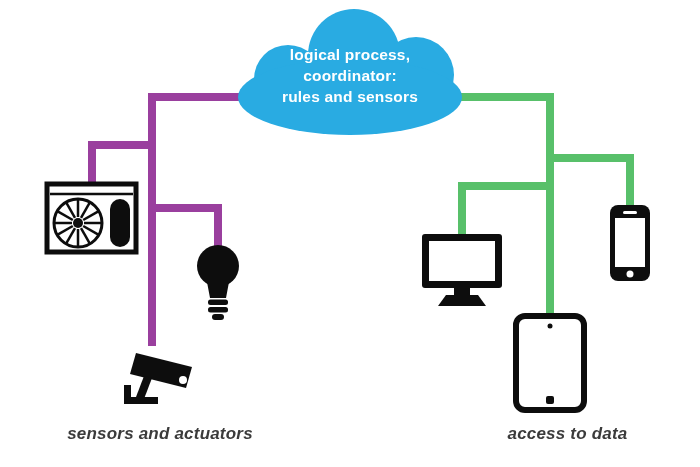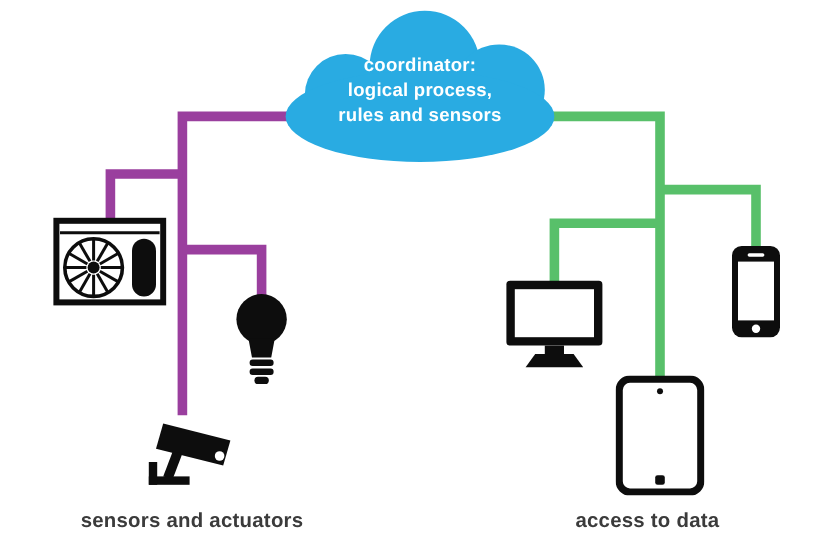--- a/index.html
+++ b/index.html
@@ -43,23 +43,24 @@
   .icon { color: var(--icon-black); }
 
   
   .caption {
     position: absolute;
     text-align: center;
     color: var(--label-text);
     font-size: 17px;
     font-weight: 600;
     letter-spacing: 0.2px;
+    font-style: italic;
   }
   .caption.left  { left: 40px;  top: 424px; width: 240px; }
-  .caption.right { left: 432px; top: 424px; width: 215px; }
+  .caption.right { left: 460px; top: 424px; width: 215px; }
 </style>
 </head>
 <body>
 
 <div class="stage">
 
   <svg class="wires" width="700" height="467" viewBox="0 0 700 467">
 
     <polyline class="wire purple" points="262,97 152,97 152,346"></polyline>
     <polyline class="wire purple" points="152,145 92,145 92,184"></polyline>
@@ -70,22 +71,22 @@
     <polyline class="wire green" points="550,186 462,186 462,238"></polyline>
   </svg>
 
   <svg class="abs" style="left:232px; top:5px;" width="236" height="132" viewBox="0 0 236 132">
     <circle class="cloud-shape" cx="122" cy="50" r="46"></circle>
     <circle class="cloud-shape" cx="56" cy="74" r="34"></circle>
     <circle class="cloud-shape" cx="184" cy="70" r="38"></circle>
     <ellipse class="cloud-shape" cx="118" cy="92" rx="112" ry="38"></ellipse>
   </svg>
   <div class="cloud-text">
+    <span>logical process,</span>
     <span>coordinator:</span>
-    <span>logical process,</span>
     <span>rules and sensors</span>
   </div>
 
   <svg class="abs icon" style="left:44px; top:176px;" width="95" height="82" viewBox="0 0 95 82">
     <rect x="3" y="8" width="89" height="68" fill="#ffffff" stroke="currentColor" stroke-width="5"></rect>
     <line x1="6" y1="18" x2="89" y2="18" stroke="currentColor" stroke-width="2.5"></line>
     <circle cx="34" cy="47" r="24" fill="none" stroke="currentColor" stroke-width="3"></circle>
     <g stroke="currentColor" stroke-width="2.5">
       <line x1="40" y1="47" x2="57" y2="47"></line>
       <line x1="39.2" y1="50" x2="54.3" y2="58.7"></line>

